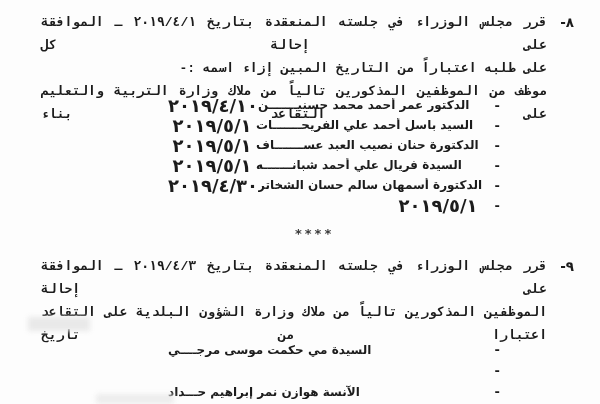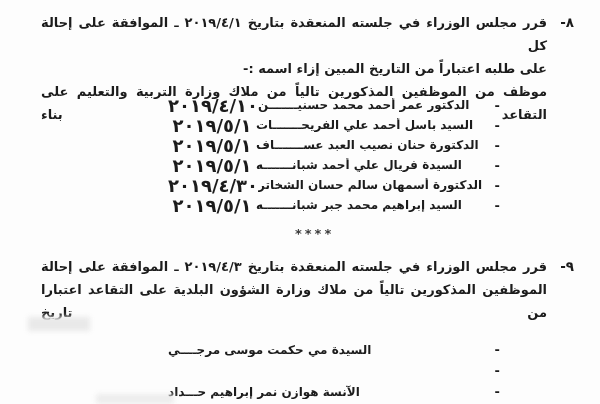--- a/index.html
+++ b/index.html
@@ -36,21 +36,21 @@
     direction: rtl;
   }
   .decision-8 { top: 11px; }
   .decision-9 { top: 255px; }
   .decision .num {
     width: 27px;
     flex: 0 0 27px;
     font-size: 13.5px;
     line-height: 23px;
   }
-  .decision .lines { width: 506px; }
+  .decision .lines { width: 506px; font-family: Liberation Mono, monospace; }
   .par-line {
     font-size: 13px;
     line-height: 23px;
     white-space: nowrap;
   }
   .par-line.jl {
     text-align: justify;
     text-align-last: justify;
     white-space: normal;
   }
@@ -134,21 +134,20 @@
       <span class="name">السيدة فريال علي أحمد شبانـــــــه</span>
       <span class="rdate">٢٠١٩/٥/١</span>
     </div>
     <div class="emp-row">
       <span class="dash">-</span>
       <span class="name">الدكتورة أسمهان سالم حسان الشخاتره</span>
       <span class="rdate">٢٠١٩/٤/٣٠</span>
     </div>
     <div class="emp-row">
       <span class="dash">-</span>
-      <span class="name">السيد إبراهيم محمد جبر شبانـــــــه</span>
       <span class="rdate">٢٠١٩/٥/١</span>
     </div>
   </div>
 
   <div class="stars stars-mid">****</div>
 
   <div class="decision decision-9">
     <div class="num">٩-</div>
     <div class="lines">
       <div class="par-line jl">قرر مجلس الوزراء في جلسته المنعقدة بتاريخ ٢٠١٩/٤/٣ ـ الموافقة على إحالة</div>

